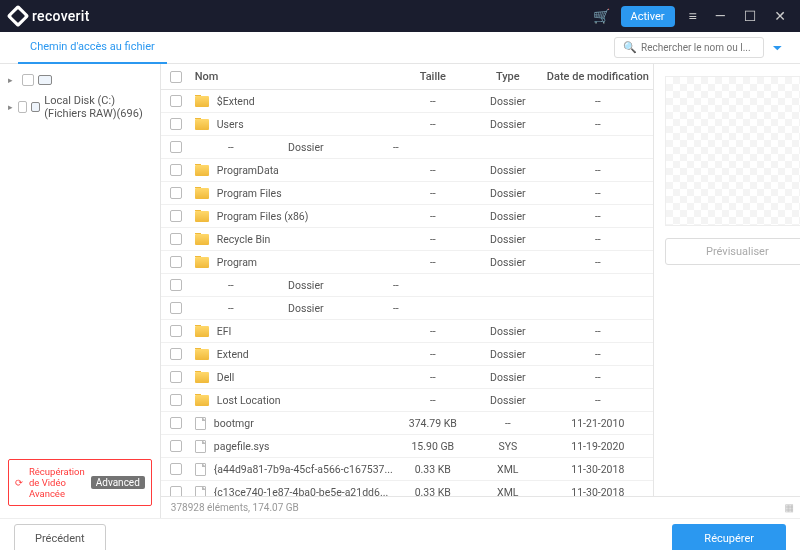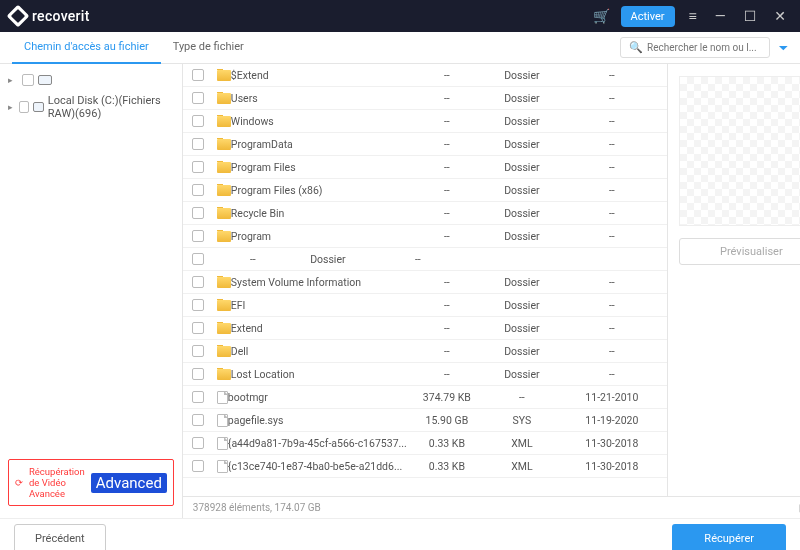--- a/index.html
+++ b/index.html
@@ -6,48 +6,48 @@
 body{width:800px;height:550px;background:#fff;font-size:11px;color:#333;overflow:hidden}
 .titlebar{height:32px;background:#1a1d2e;display:flex;align-items:center;padding:0 10px;color:#fff}
 .logo{display:flex;align-items:center;gap:6px}
 .logo-icon{width:16px;height:16px;background:#fff;border-radius:2px;position:relative;transform:rotate(45deg)}
 .logo-icon::after{content:"";position:absolute;inset:3px;background:#1a1d2e;border-radius:1px}
 .logo-text{font-size:14px;font-weight:500;letter-spacing:0.3px}
 .titlebar-right{margin-left:auto;display:flex;align-items:center;gap:10px}
 .cart-icon{color:#ff7a3c;font-size:14px}
 .activate-btn{background:#2b98f0;color:#fff;border:none;padding:4px 10px;border-radius:4px;font-size:11px;cursor:pointer}
 .win-btn{color:#ccc;font-size:14px;cursor:pointer;padding:0 4px}
-.subbar{height:32px;border-bottom:1px solid #e5e5e5;display:flex;align-items:center;padding:0 12px}
+.subbar{height:32px;border-bottom:1px solid #e5e5e5;display:flex;align-items:center;padding:0 18px}
 .tab{padding:0 12px;height:32px;display:flex;align-items:center;font-size:11px;color:#666;cursor:pointer;border-bottom:2px solid transparent}
 .tab.active{color:#2b98f0;border-bottom-color:#2b98f0}
 .search-wrap{margin-left:auto;display:flex;align-items:center;gap:8px}
 .search-box{display:flex;align-items:center;border:1px solid #ddd;border-radius:3px;padding:3px 8px;width:150px}
 .search-box input{border:none;outline:none;font-size:10px;width:100%;background:transparent}
 .filter-icon{color:#2b98f0;font-size:12px;cursor:pointer}
 .mainrow{display:flex;height:454px}
 .sidebar{width:200px;border-right:1px solid #e5e5e5;padding:6px 0;position:relative;display:flex;flex-direction:column}
 .tree-item{display:flex;align-items:center;padding:4px 8px;gap:4px;font-size:11px;color:#555;cursor:pointer}
 .tree-caret{width:10px;color:#888;font-size:9px}
 .tree-check{width:12px;height:12px;border:1px solid #bbb;border-radius:2px}
 .disk-icon{width:14px;height:10px;border:1px solid #888;border-radius:2px;background:#eef4fb}
 .sidebar-bottom{margin-top:auto;padding:6px 8px}
 .adv-box{border:1.5px solid #ff3b3b;border-radius:2px;padding:6px 6px;display:flex;align-items:center;gap:6px;font-size:9.5px;color:#ff3b3b}
-.adv-badge{background:#1d4ed8;color:#fff;padding:1px 5px;border-radius:2px;font-size:15px}
+.adv-badge{background:#737373;color:#fff;padding:1px 5px;border-radius:2px;font-size:10px}
 .content{flex:1;display:flex;flex-direction:column}
 .filearea{flex:1;display:flex;overflow:hidden}
 .table-wrap{flex:1;overflow-y:auto;overflow-x:hidden}
 .thead{display:flex;height:26px;border-bottom:1px solid #e5e5e5;align-items:center;font-size:11px;color:#555;font-weight:500;position:sticky;top:0;background:#fff}
 .col-check{width:30px;display:flex;justify-content:center}
 .col-name{flex:1;padding-left:4px}
 .col-size{width:80px;text-align:center}
 .col-type{width:70px;text-align:center}
 .col-date{width:110px;text-align:center}
 .trow{display:flex;height:23px;align-items:center;border-bottom:1px solid #f0f0f0;font-size:10.5px;color:#555}
 .chk{width:12px;height:12px;border:1px solid #bbb;border-radius:2px}
-.fname{display:flex;align-items:center;gap:0;overflow:hidden;white-space:nowrap}
+.fname{display:flex;align-items:center;gap:8px;overflow:hidden;white-space:nowrap}
 .folder-icon{width:14px;height:11px;background:linear-gradient(#ffd86b,#f0b93a);border-radius:1px;position:relative;flex-shrink:0}
 .folder-icon::before{content:"";position:absolute;top:-2px;left:0;width:6px;height:2px;background:#f0b93a;border-radius:1px 1px 0 0}
 .file-icon{width:11px;height:13px;background:#fff;border:1px solid #bbb;border-radius:1px;flex-shrink:0;position:relative}
 .file-icon::after{content:"";position:absolute;right:-1px;top:-1px;border:2px solid transparent;border-left-color:#bbb;border-bottom-color:#bbb;width:0;height:0}
 .preview-pane{width:168px;border-left:1px solid #e5e5e5;padding:12px;display:flex;flex-direction:column;align-items:center;gap:12px}
 .preview-box{width:144px;height:150px;background:repeating-conic-gradient(#f4f4f4 0 25%,#fff 0 50%) 0 0/14px 14px;border:1px solid #eee}
 .preview-btn{width:144px;padding:6px;border:1px solid #ddd;background:#fff;color:#aaa;border-radius:3px;font-size:11px;cursor:pointer}
 .statusbar{height:22px;border-top:1px solid #e5e5e5;display:flex;align-items:center;padding:0 10px;font-size:10px;color:#999}
 .view-icons{margin-left:auto;display:flex;gap:8px;color:#bbb}
 .view-icons span.active{color:#2b98f0}
@@ -70,21 +70,20 @@
     <button class="activate-btn">Activer</button>
     <span class="win-btn">≡</span>
     <span class="win-btn">—</span>
     <span class="win-btn">☐</span>
     <span class="win-btn">✕</span>
   </div>
 </div>
 
 <div class="subbar">
   <div class="tab active">Chemin d'accès au fichier</div>
-  <div class="tab">Type de fichier</div>
   <div class="search-wrap">
     <div class="search-box">
       <span style="color:#aaa;margin-right:4px">🔍</span>
       <input placeholder="Rechercher le nom ou l..." style="">
     </div>
     <span class="filter-icon">⏷</span>
   </div>
 </div>
 
 <div class="mainrow">
@@ -107,20 +106,29 @@
         <span>⟳</span>
         <span>Récupération de Vidéo Avancée</span>
         <span class="adv-badge">Advanced</span>
       </div>
     </div>
   </div>
 
   <div class="content">
     <div class="filearea">
       <div class="table-wrap">
+        <div class="thead">
+          <div class="col-check">
+              <span class="chk"></span>
+            </div>
+          <div class="col-name">Nom</div>
+          <div class="col-size">Taille</div>
+          <div class="col-type">Type</div>
+          <div class="col-date">Date de modification</div>
+        </div>
         <div id="tbody">
             <div class="trow">
               <div class="col-check">
                 <span class="chk"></span>
               </div>
               <div class="col-name fname">
                 <span class="folder-icon"></span>
                 <span>$Extend</span>
               </div>
               <div class="col-size">--</div>
@@ -136,24 +144,20 @@
                 <span>Users</span>
               </div>
               <div class="col-size">--</div>
               <div class="col-type">Dossier</div>
               <div class="col-date">--</div>
             </div>
             <div class="trow">
               <div class="col-check">
                 <span class="chk"></span>
               </div>
-              <div class="col-name fname">
-                <span class="folder-icon"></span>
-                <span>Windows</span>
-              </div>
               <div class="col-size">--</div>
               <div class="col-type">Dossier</div>
               <div class="col-date">--</div>
             </div>
             <div class="trow">
               <div class="col-check">
                 <span class="chk"></span>
               </div>
               <div class="col-name fname">
                 <span class="folder-icon"></span>
@@ -215,24 +219,20 @@
               <div class="col-check">
                 <span class="chk"></span>
               </div>
               <div class="col-size">--</div>
               <div class="col-type">Dossier</div>
               <div class="col-date">--</div>
             </div>
             <div class="trow">
               <div class="col-check">
                 <span class="chk"></span>
-              </div>
-              <div class="col-name fname">
-                <span class="folder-icon"></span>
-                <span>System Volume Information</span>
               </div>
               <div class="col-size">--</div>
               <div class="col-type">Dossier</div>
               <div class="col-date">--</div>
             </div>
             <div class="trow">
               <div class="col-check">
                 <span class="chk"></span>
               </div>
               <div class="col-name fname">

